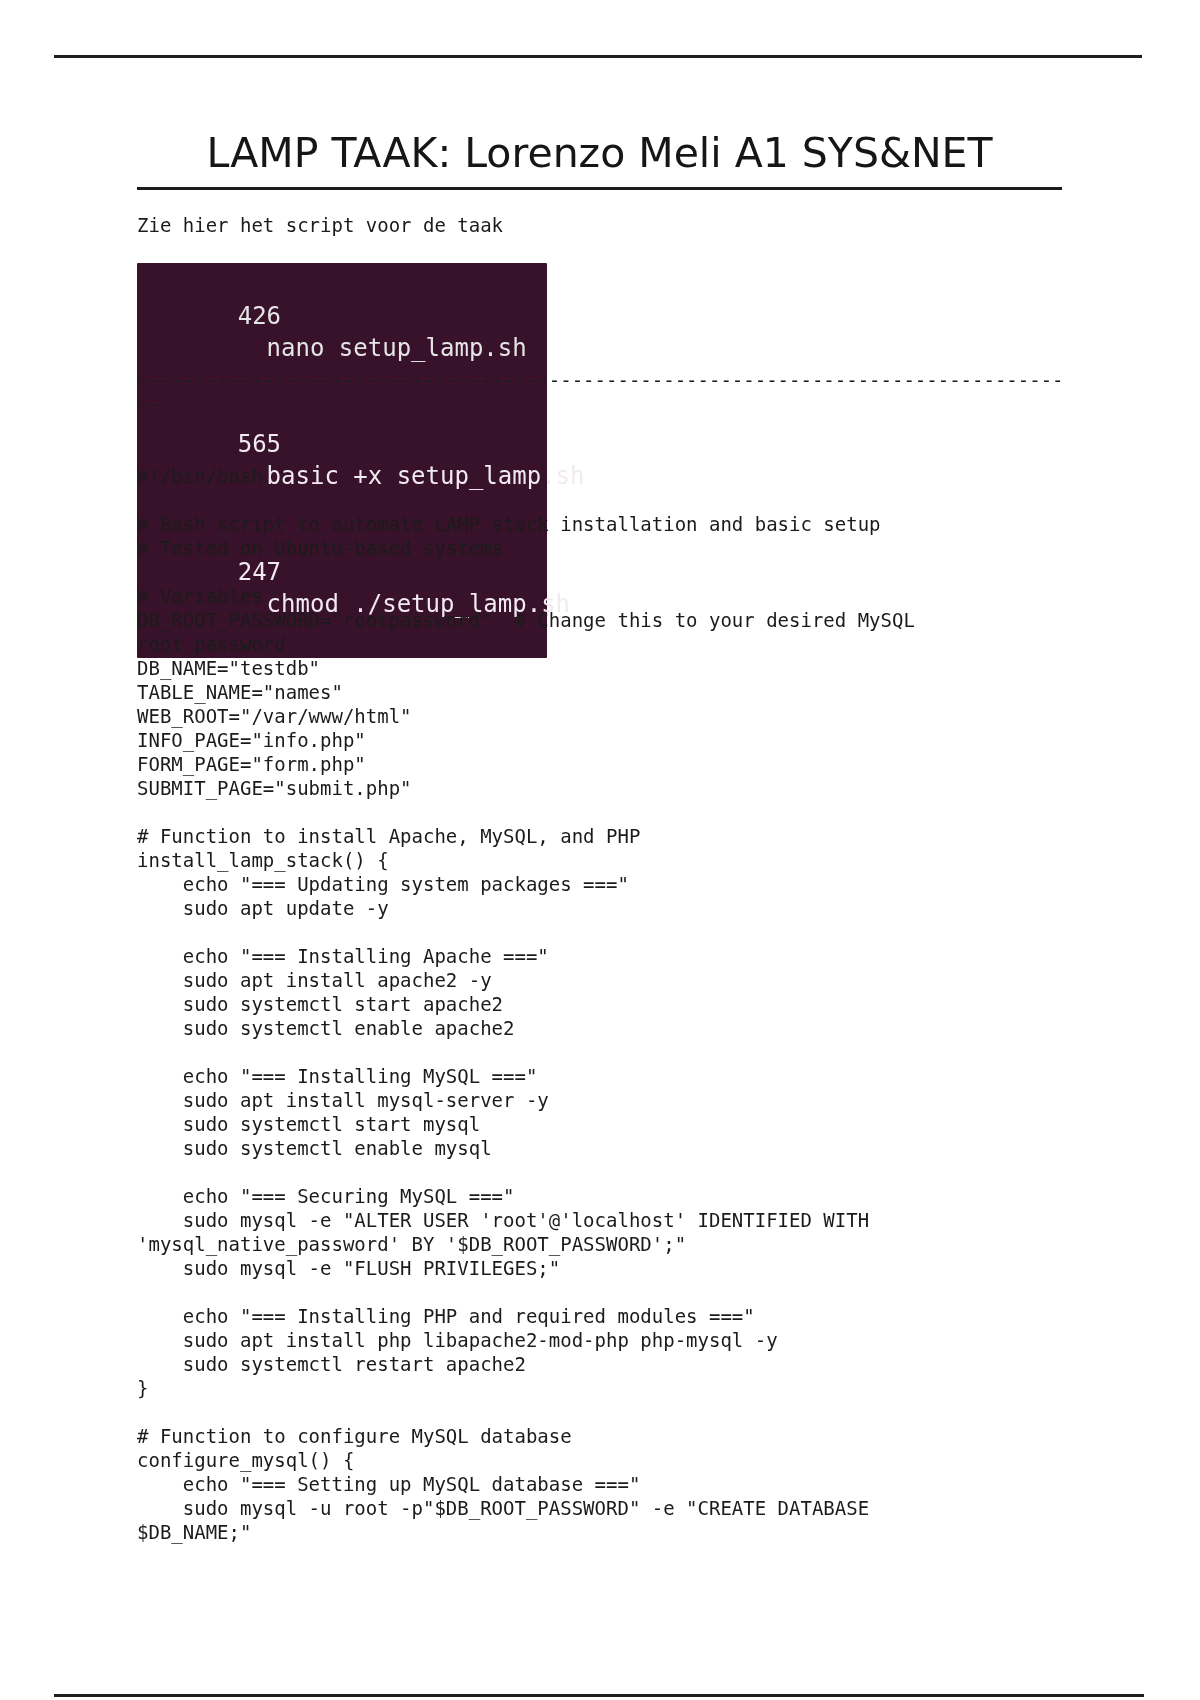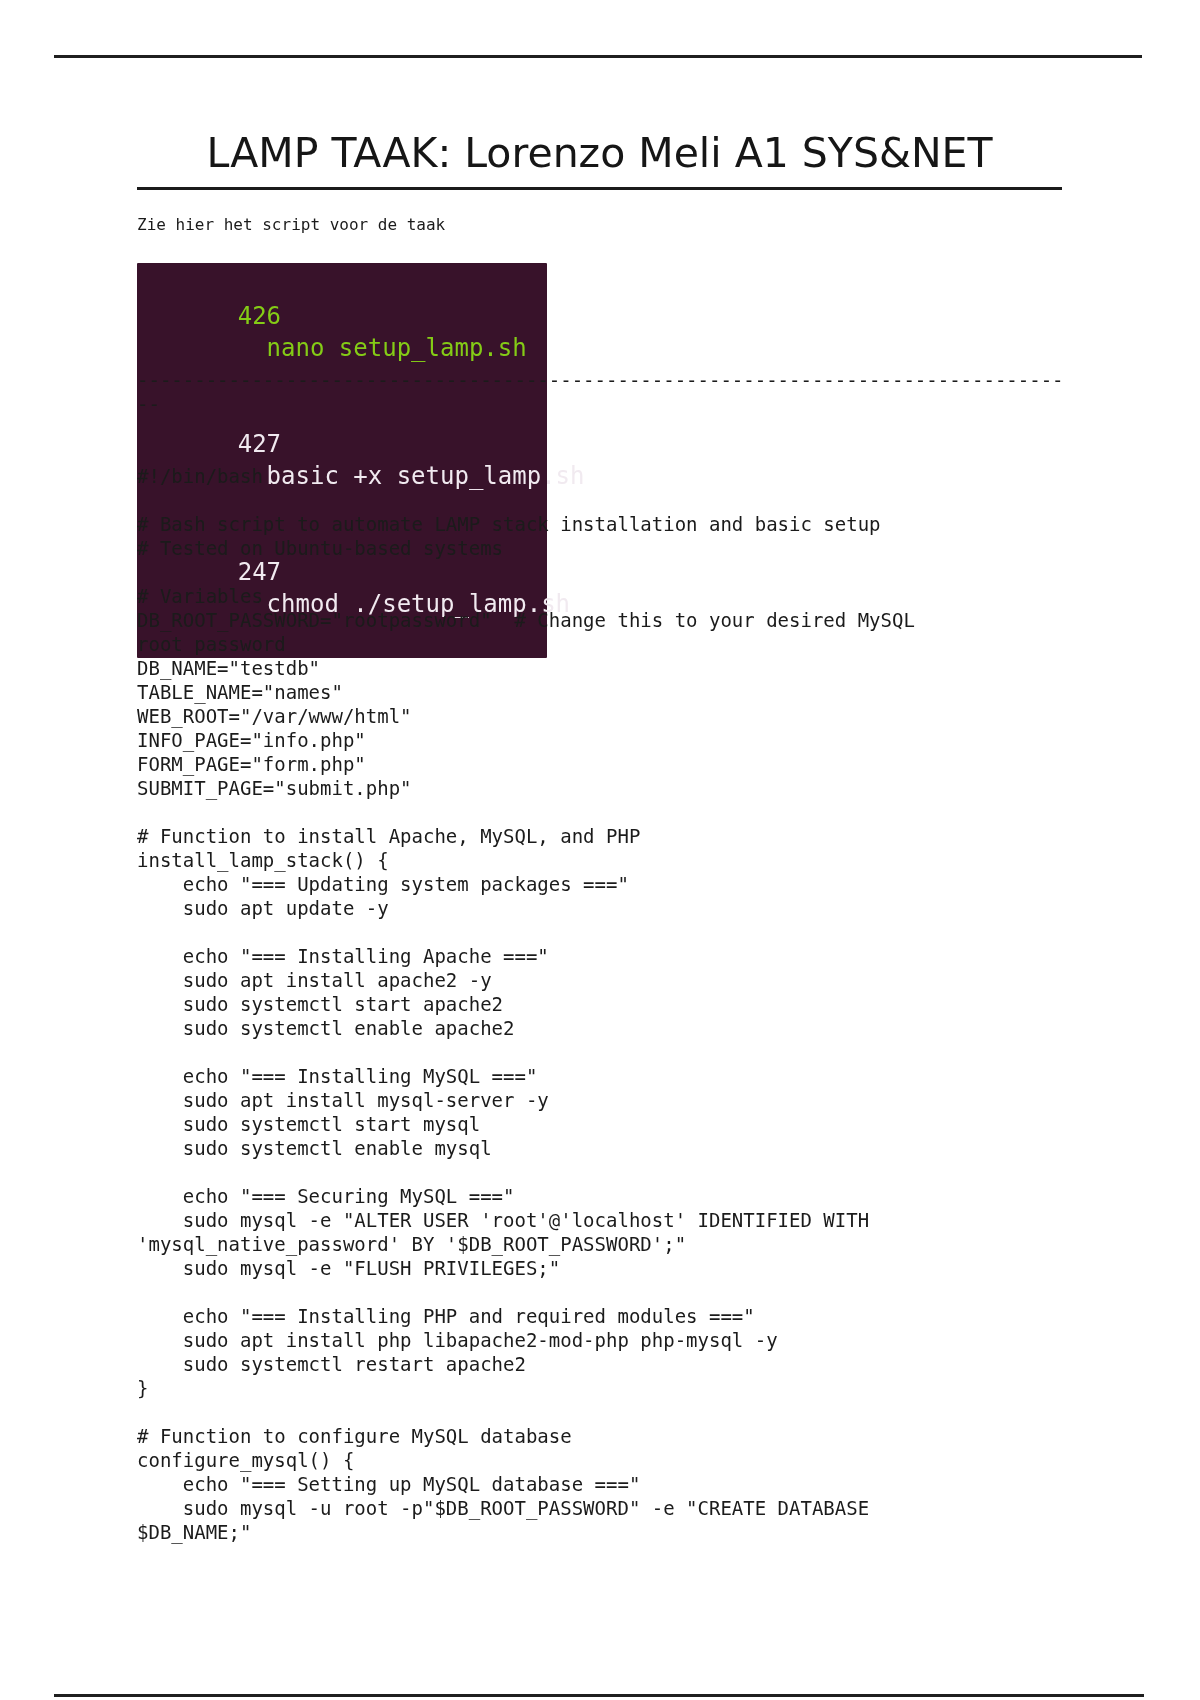--- a/index.html
+++ b/index.html
@@ -45,21 +45,21 @@
     padding-bottom: 9px;
     border-bottom: 3px solid #1b1b1b;
     letter-spacing: 0px;
     white-space: nowrap;
   }
   .doc-subtitle {
     position: absolute;
     left: 137px;
     top: 212px;
     font-family: "DejaVu Sans Mono", "Liberation Mono", monospace;
-    font-size: 16px;
+    font-size: 19px;
     color: #1b1b1b;
     line-height: 26px;
     white-space: pre;
   }
   .terminal {
     position: absolute;
     left: 137px;
     top: 263px;
     width: 382px;
     padding: 5px 14px 6px 14px;
@@ -95,26 +95,26 @@
 
 <div class="page">
 
   <div class="rule rule-top"></div>
 
   <div class="doc-title">LAMP TAAK: Lorenzo Meli A1 SYS&amp;NET</div>
 
   <div class="doc-subtitle">Zie hier het script voor de taak</div>
 
   <div class="terminal" style="background: rgb(56, 18, 42);">
-    <div class="term-line" style="color: #84cc16;">
+    <div class="term-line" style="color: #e5e5e5;">
       <span class="term-num">426</span>
       <span class="term-cmd">nano setup_lamp.sh</span>
     </div>
     <div class="term-line" style="color: rgb(241, 234, 240);">
-      <span class="term-num">427</span>
+      <span class="term-num">565</span>
       <span class="term-cmd">basic +x setup_lamp.sh</span>
     </div>
     <div class="term-line" style="color: rgb(241, 234, 240);">
       <span class="term-num">247</span>
       <span class="term-cmd">chmod ./setup_lamp.sh</span>
     </div>
   </div>
 
   <pre class="script-block">---------------------------------------------------------------------------------
 --

